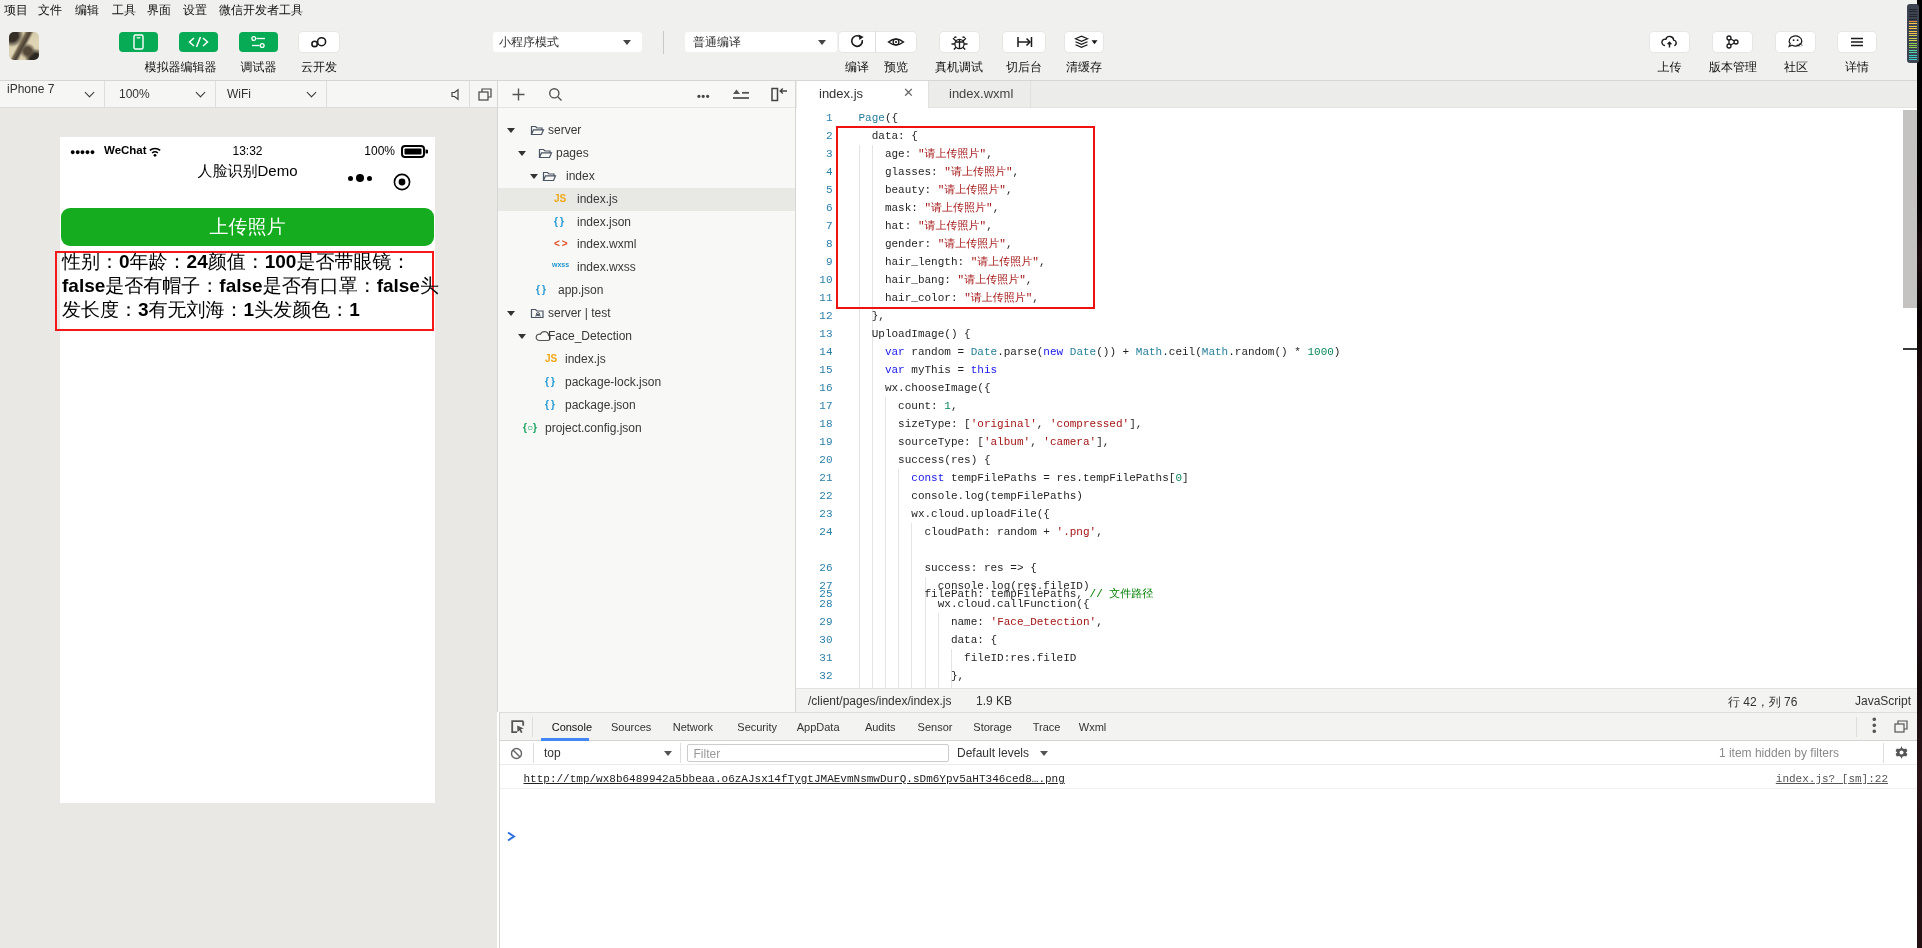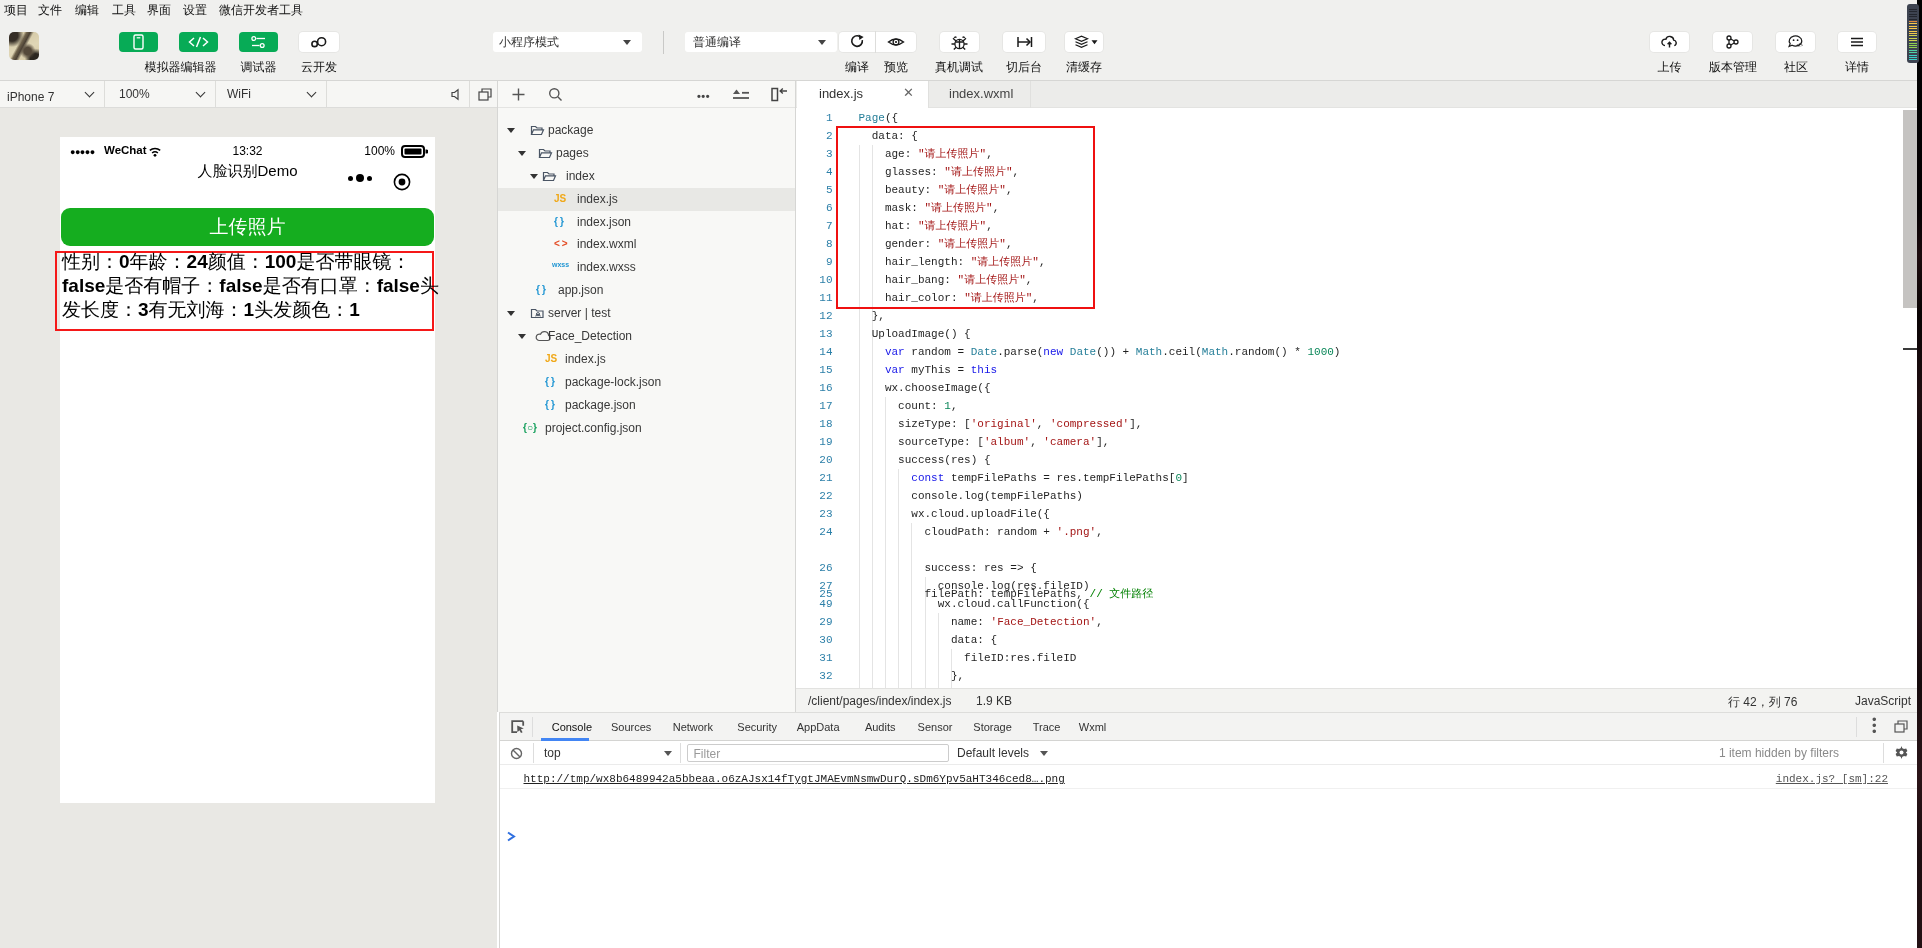--- a/index.html
+++ b/index.html
@@ -198,21 +198,21 @@
         <g stroke="#1a1a1a" stroke-width="1.5">
           <line x1="13" y1="6.5" x2="25" y2="6.5"></line>
           <line x1="13" y1="10" x2="25" y2="10"></line>
           <line x1="13" y1="13.5" x2="25" y2="13.5"></line>
         </g>
       </svg>
   </div>
   <div class="tlabel" style="left:1834px;width:46px;">详情</div>
 </div>
 <div class="abs" id="devbar">
-  <span style="position:absolute;left:7px;top:9px;">iPhone 7</span>
+  <span style="position:absolute;left:7px;top:1px;">iPhone 7</span>
     <span class="chev" style="left:86px;top:8px;"></span>
   <div class="sep" style="left:104px;"></div>
   <span style="position:absolute;left:119px;top:6px;">100%</span>
     <span class="chev" style="left:197px;top:8px;"></span>
   <div class="sep" style="left:215px;"></div>
   <span style="position:absolute;left:227px;top:6px;">WiFi</span>
     <span class="chev" style="left:308px;top:8px;"></span>
   <div class="sep" style="left:326px;"></div>
   <svg style="position:absolute;left:449px;top:6px;" width="15" height="15" viewBox="0 0 15 15">
       <path d="M3 5.5 L5.5 5.5 L9 2.8 L9 12.2 L5.5 9.5 L3 9.5z" fill="none" stroke="#444" stroke-width="1.2"></path>
@@ -287,21 +287,21 @@
     <svg style="position:absolute;left:273px;top:5px;" width="17" height="16" viewBox="0 0 17 16">
         <rect x="1" y="2.5" width="5.5" height="12" fill="none" stroke="#444" stroke-width="1.5"></rect>
         <path d="M16 5 L9.5 5 M11.8 2.6 L9.2 5 L11.8 7.4" stroke="#444" stroke-width="1.4" fill="none"></path>
       </svg>
   </div>
   <div class="trow" style="top:38px;">
       <span class="arr" style="left:9px;"></span>
       <svg class="fold" style="left:32px;">
         <use href="#fo"></use>
       </svg>
-      <span class="nm" style="left:50px;">package</span>
+      <span class="nm" style="left:50px;">server</span>
     </div>
   <div class="trow" style="top:61px;">
       <span class="arr" style="left:20px;"></span>
       <svg class="fold" style="left:40px;">
         <use href="#fo"></use>
       </svg>
       <span class="nm" style="left:58px;">pages</span>
     </div>
   <div class="trow" style="top:84px;">
       <span class="arr" style="left:32px;"></span>
@@ -412,21 +412,21 @@
 <div class="cl" style="top:307px;"><span class="ln">18</span><span class="ct">      sizeType: [<span class="str">'original'</span>, <span class="str">'compressed'</span>],</span></div>
 <div class="cl" style="top:325px;"><span class="ln">19</span><span class="ct">      sourceType: [<span class="str">'album'</span>, <span class="str">'camera'</span>],</span></div>
 <div class="cl" style="top:343px;"><span class="ln">20</span><span class="ct">      success(res) {</span></div>
 <div class="cl" style="top:361px;"><span class="ln">21</span><span class="ct">        <span class="kw">const</span> tempFilePaths = res.tempFilePaths[<span class="num">0</span>]</span></div>
 <div class="cl" style="top:379px;"><span class="ln">22</span><span class="ct">        console.log(tempFilePaths)</span></div>
 <div class="cl" style="top:397px;"><span class="ln">23</span><span class="ct">        wx.cloud.uploadFile({</span></div>
 <div class="cl" style="top:415px;"><span class="ln">24</span><span class="ct">          cloudPath: random + <span class="str">'.png'</span>,</span></div>
 <div class="cl" style="top:433px;margin-top:44px;"><span class="ln">25</span><span class="ct">          filePath: tempFilePaths, <span class="com">// 文件路径</span></span></div>
 <div class="cl" style="top:451px;"><span class="ln">26</span><span class="ct">          success: res =&gt; {</span></div>
 <div class="cl" style="top:469px;"><span class="ln">27</span><span class="ct">            console.log(res.fileID)</span></div>
-<div class="cl" style="top:487px;"><span class="ln">49</span><span class="ct">            wx.cloud.callFunction({</span></div>
+<div class="cl" style="top:487px;"><span class="ln">28</span><span class="ct">            wx.cloud.callFunction({</span></div>
 <div class="cl" style="top:505px;"><span class="ln">29</span><span class="ct">              name: <span class="str">'Face_Detection'</span>,</span></div>
 <div class="cl" style="top:523px;"><span class="ln">30</span><span class="ct">              data: {</span></div>
 <div class="cl" style="top:541px;"><span class="ln">31</span><span class="ct">                fileID:res.fileID</span></div>
 <div class="cl" style="top:559px;"><span class="ln">32</span><span class="ct">              },</span></div>
 <div id="redann" style="left:40px;top:18px;width:259px;height:183px;"></div>
 </div>
 <div id="sbthumb" style="left:1107px;top:29px;width:14px;height:198px;"></div>
 <div style="position:absolute;left:1107px;top:267px;width:14px;height:2px;background:#3a3a3a;"></div>
 <div id="estatus">
       <span style="position:absolute;left:12px;top:5px;">/client/pages/index/index.js</span>

